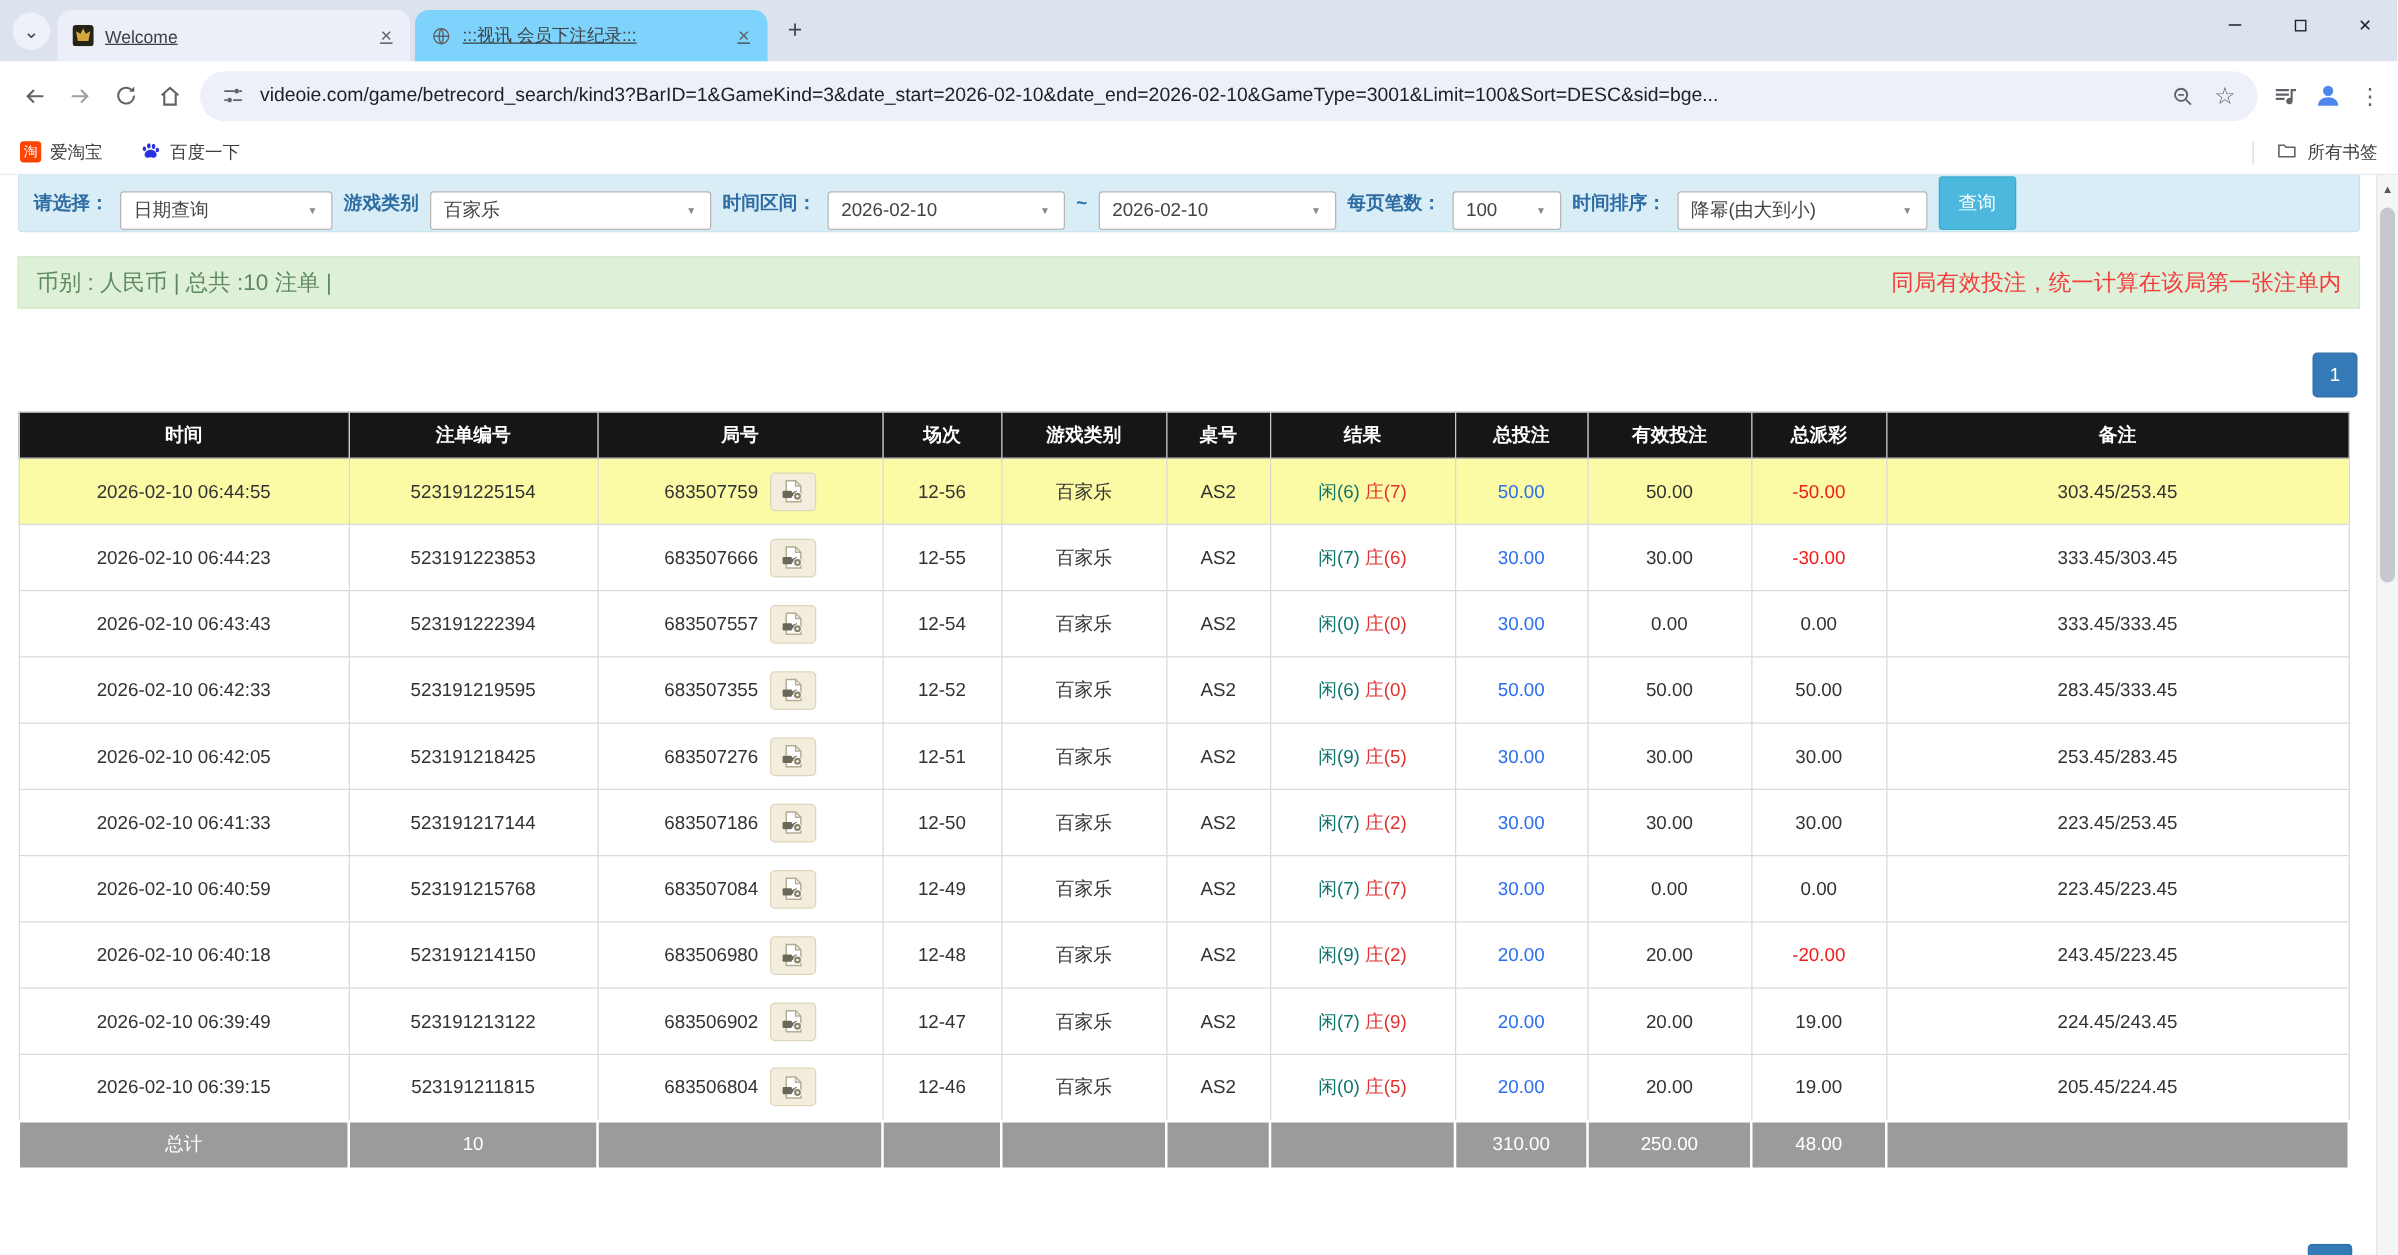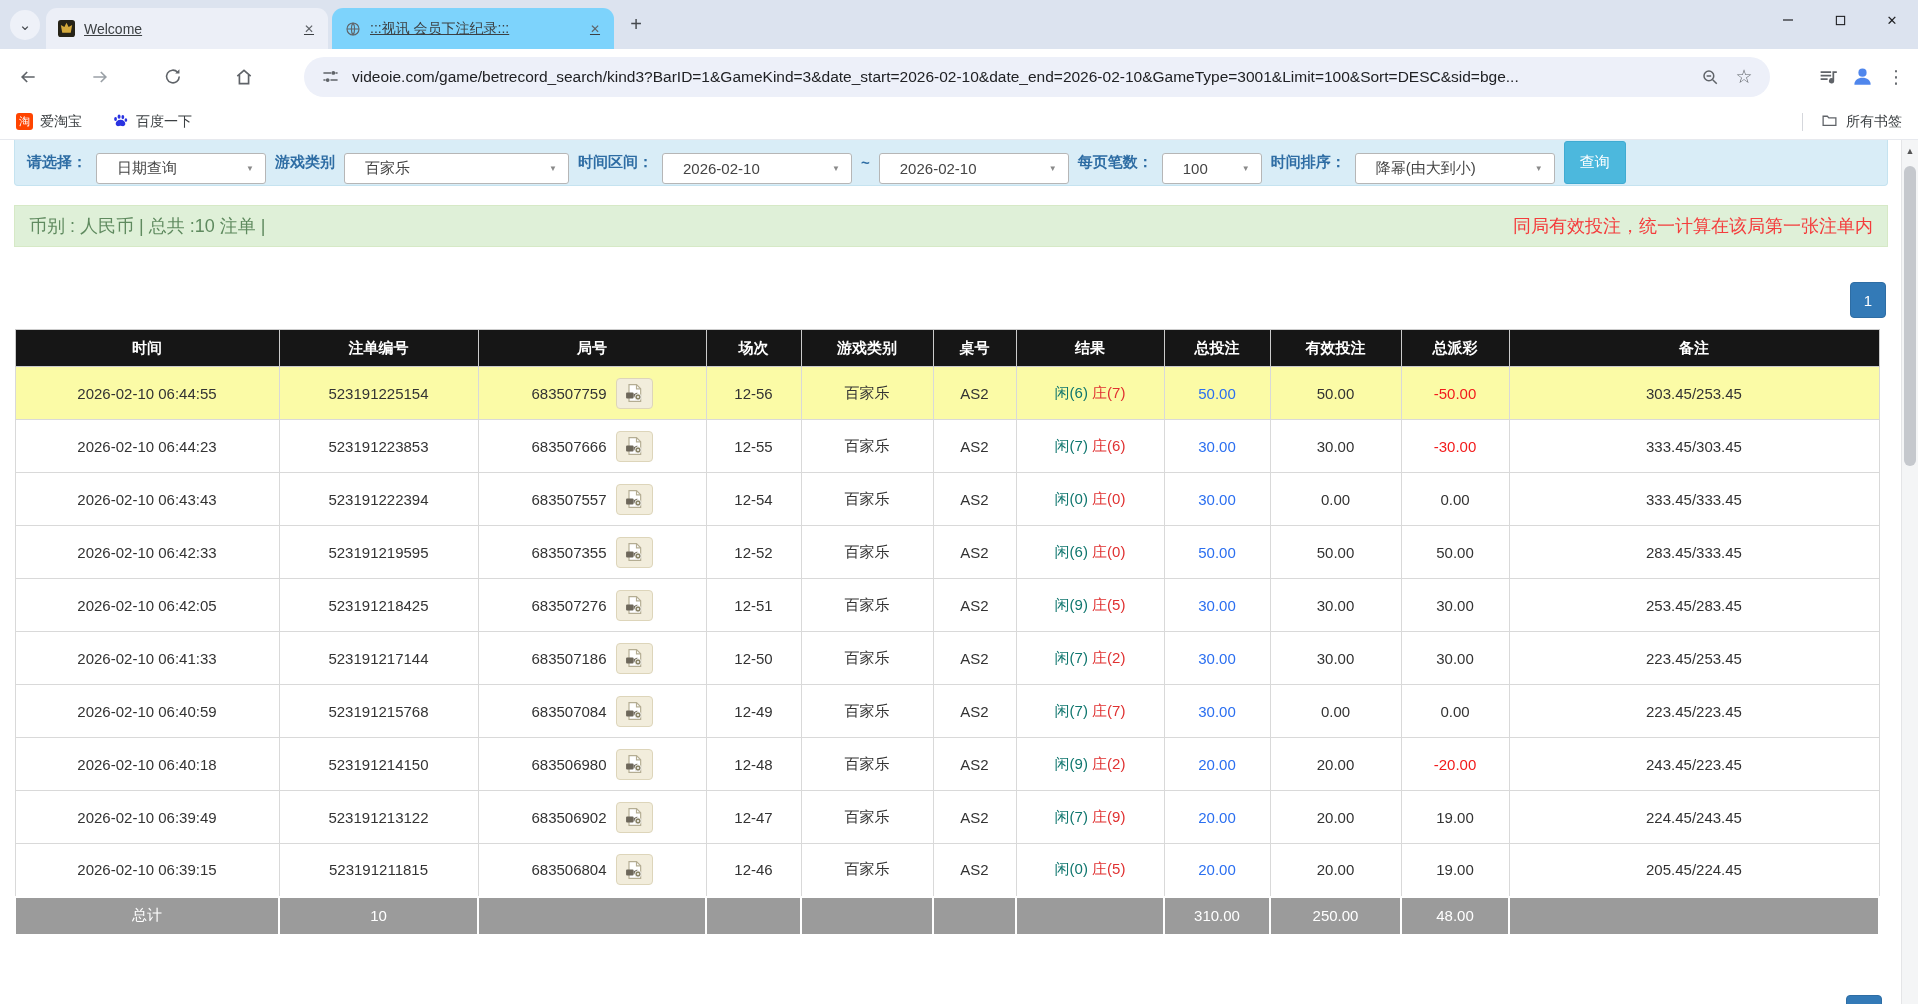--- a/index.html
+++ b/index.html
@@ -12,43 +12,43 @@
   .tab { width:282px; height:41px; border-radius:11px 11px 0 0; display:flex; align-items:center; gap:9px; padding:0 10px 0 12px; font-size:14px; color:#3c4043;text-decoration:underline; }
   .tab.inactive { background:#eceff7; margin-right:4px; }
   .tab.active { background:#7dd3fc; }
   .tab .title { flex:1; white-space:nowrap; overflow:hidden; text-overflow:ellipsis; }
   .tab .close { font-size:12px; color:#5f6368; width:18px; height:18px; display:flex; align-items:center; justify-content:center; border-radius:50%; }
   .favicon { width:17px; height:17px; flex:0 0 auto; display:flex; align-items:center; justify-content:center; }
   .newtab-btn { align-self:center; width:28px; height:28px; margin-left:8px; display:flex; align-items:center; justify-content:center; font-size:20px; color:#45494e; }
   .win-controls { position:absolute; right:0; top:0; height:40px; display:flex; }
   .win-btn { width:52px; height:40px; display:flex; align-items:center; justify-content:center; color:#202124; font-size:13px; }
 
-  .toolbar { height:55px; background:#fff; display:flex; align-items:center; padding:0 10px;gap:36px; }
+  .toolbar { height:55px; background:#fff; display:flex; align-items:center; padding:0 10px; }
   .nav-icon { width:36px; height:36px; display:flex; align-items:center; justify-content:center; color:#5f6368; font-size:19px; border-radius:50%; flex:0 0 auto; }
   .omnibox { flex:1; height:40px; background:#edf0f9; border-radius:20px; display:flex; align-items:center; gap:10px; padding:0 14px; margin:0 6px; min-width:0; }
   .url-text { flex:1; font-size:15.5px; color:#202124; white-space:nowrap; overflow:hidden; min-width:0; }
   .omni-icon { flex:0 0 auto; display:flex; align-items:center; justify-content:center; width:24px; }
   .star { font-size:19px; color:#5f6368; }
   .toolbar-right { display:flex; align-items:center; gap:10px; padding-left:4px; }
   .kebab { font-size:18px; color:#5f6368; width:24px; text-align:center; }
 
   .bookmarks { height:36px; background:#fff; border-bottom:1px solid #e7e9ee; display:flex; align-items:center; padding:0 16px; font-size:14px; color:#3c4043; }
   .bm-item { display:flex; align-items:center; gap:7px; margin-right:30px; }
   .bm-ico-tao { width:17px; height:17px; background:#ff4400; color:#fff; border-radius:3px; font-size:11px; display:flex; align-items:center; justify-content:center; }
   .bm-right { margin-left:auto; display:flex; align-items:center; gap:8px; }
   .bm-divider { width:1px; height:18px; background:#d5d7dc; margin-right:10px; }
 
   
   .content { position:relative; height:864px; background:#fff; }
 
   .filter-panel { margin:0 30px 0 14px; height:46px; background:#d9edf7; border:1px solid #c5e3f0; border-top:none; border-radius:0 0 4px 4px; display:flex; align-items:center; gap:9px; padding:0 12px; }
   .f-label { color:#2e6da4; font-weight:bold; font-size:15px; white-space:nowrap; }
-  .f-select { background:#fff; border:1px solid #b6b6b6; border-radius:3px; height:31px; display:flex; align-items:center; padding:0 4px 0 20px; font-size:15px; color:#444;margin-top:12px; }
+  .f-select { background:#fff; border:1px solid #b6b6b6; border-radius:3px; height:31px; display:flex; align-items:center; padding:0 4px 0 10px; font-size:15px; color:#444;margin-top:12px; }
   .f-select .caret { margin-left:auto; color:#8a8a8a; font-size:8px; padding:0 7px; }
-  .w-select1 { width:170px; } .w-game { width:225px; } .w-date { width:190px; } .w-size { width:100px; } .w-sort { width:200px; }
+  .w-select1 { width:170px; } .w-game { width:225px; } .w-date { width:190px; } .w-size { width:87px; } .w-sort { width:200px; }
   .tilde { color:#2e6da4; font-weight:bold; font-size:15px; }
   .search-btn { background:#4cb8dd; color:#fff; border:1px solid #3fabd2; border-radius:3px; height:43px; padding:0 15px; font-size:15px; display:flex; align-items:center; }
 
   .info-bar { margin:19px 30px 0 14px; height:42px; background:#dff0d8; border:1px solid #d6e9c6; display:flex; align-items:center; justify-content:space-between; padding:0 14px; font-size:18px; }
   .info-left { color:#5f8a5f; }
   .info-right { color:#f43c3c; }
 
   .pager-top { display:flex; justify-content:flex-end; margin:35px 32px 11px 0; }
   .page-btn { width:36px; height:36px; background:#337ab7; border:1px solid #2e6da4; border-radius:4px; color:#fff; font-size:15px; display:flex; align-items:center; justify-content:center; }
 

